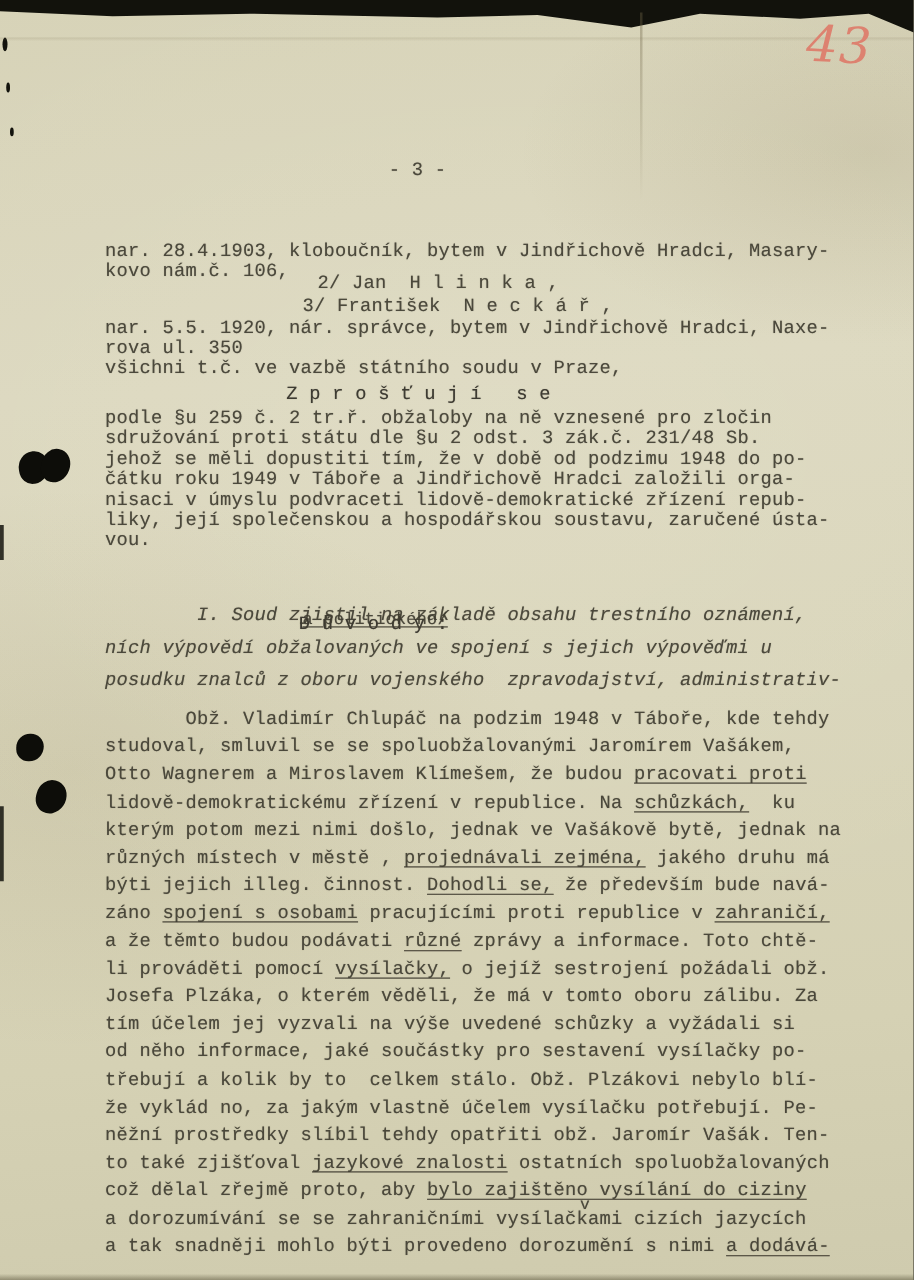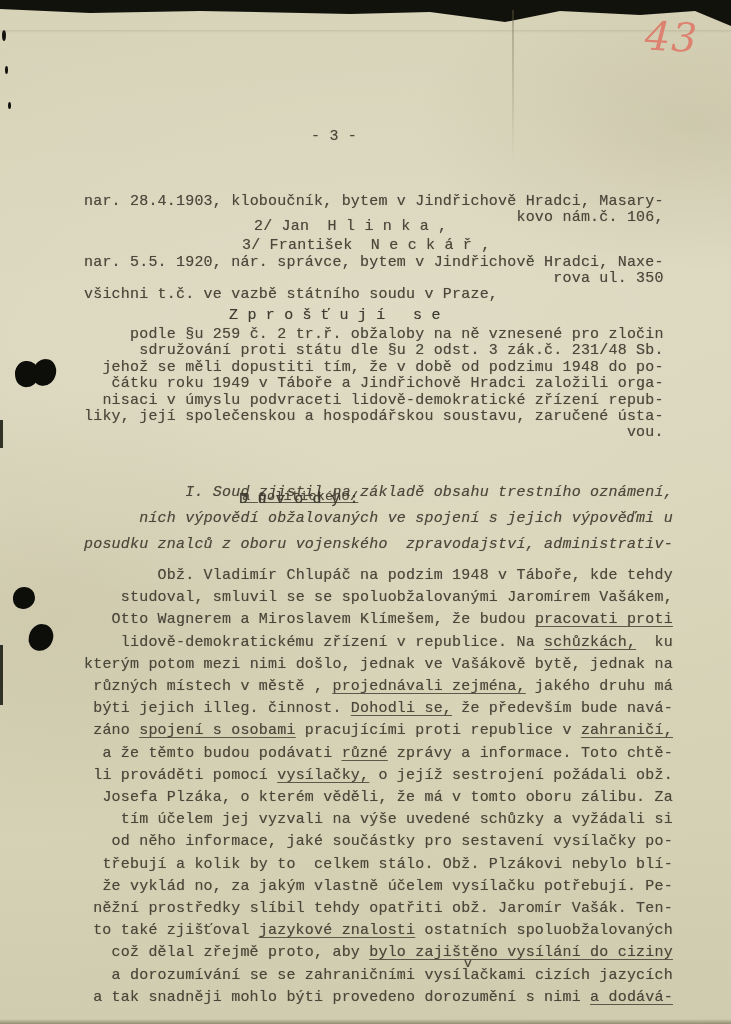--- a/index.html
+++ b/index.html
@@ -23,21 +23,21 @@
   .fold-h{position:absolute;left:0;top:30px;width:731px;height:3px;
     background:linear-gradient(to bottom, rgba(120,110,80,.18), rgba(0,0,0,0));}
   .archive-no{
     position:absolute;left:645px;top:14px;width:60px;
     font-family:"DejaVu Serif", serif;font-style:italic;font-weight:400;
     font-size:40px;color:#dd8270;transform:rotate(3deg);letter-spacing:1px;
   }
   .doc{position:absolute;left:84px;top:0;width:606px;
     font-size:15px;letter-spacing:.2px;color:rgba(62,59,48,.84);
     text-shadow:0 0 .7px rgba(62,59,48,.55);}
-  .doc .line{white-space:pre;text-align:right;}
+  .doc .line{white-space:pre;}
   .abs{position:absolute;white-space:pre;}
   .pagenum{top:128px;left:0;width:500px;text-align:center;}
   .def2-h{top:172px;left:170px;margin-top:46px;}
   .def2-l{top:194px;left:0;line-height:16px;}
   .def3-h{top:237px;left:158px;}
   .def3-l{top:255px;left:0;line-height:16px;}
   .custody{top:286px;left:0;}
   .verdict-h{top:307px;left:145px;color:rgba(52,50,42,.9);}
   .verdict-p{top:327px;left:0;line-height:16.4px;}
   .reasons-h{top:455px;left:155px;color:rgba(52,50,42,.9);margin-top:36px;}

